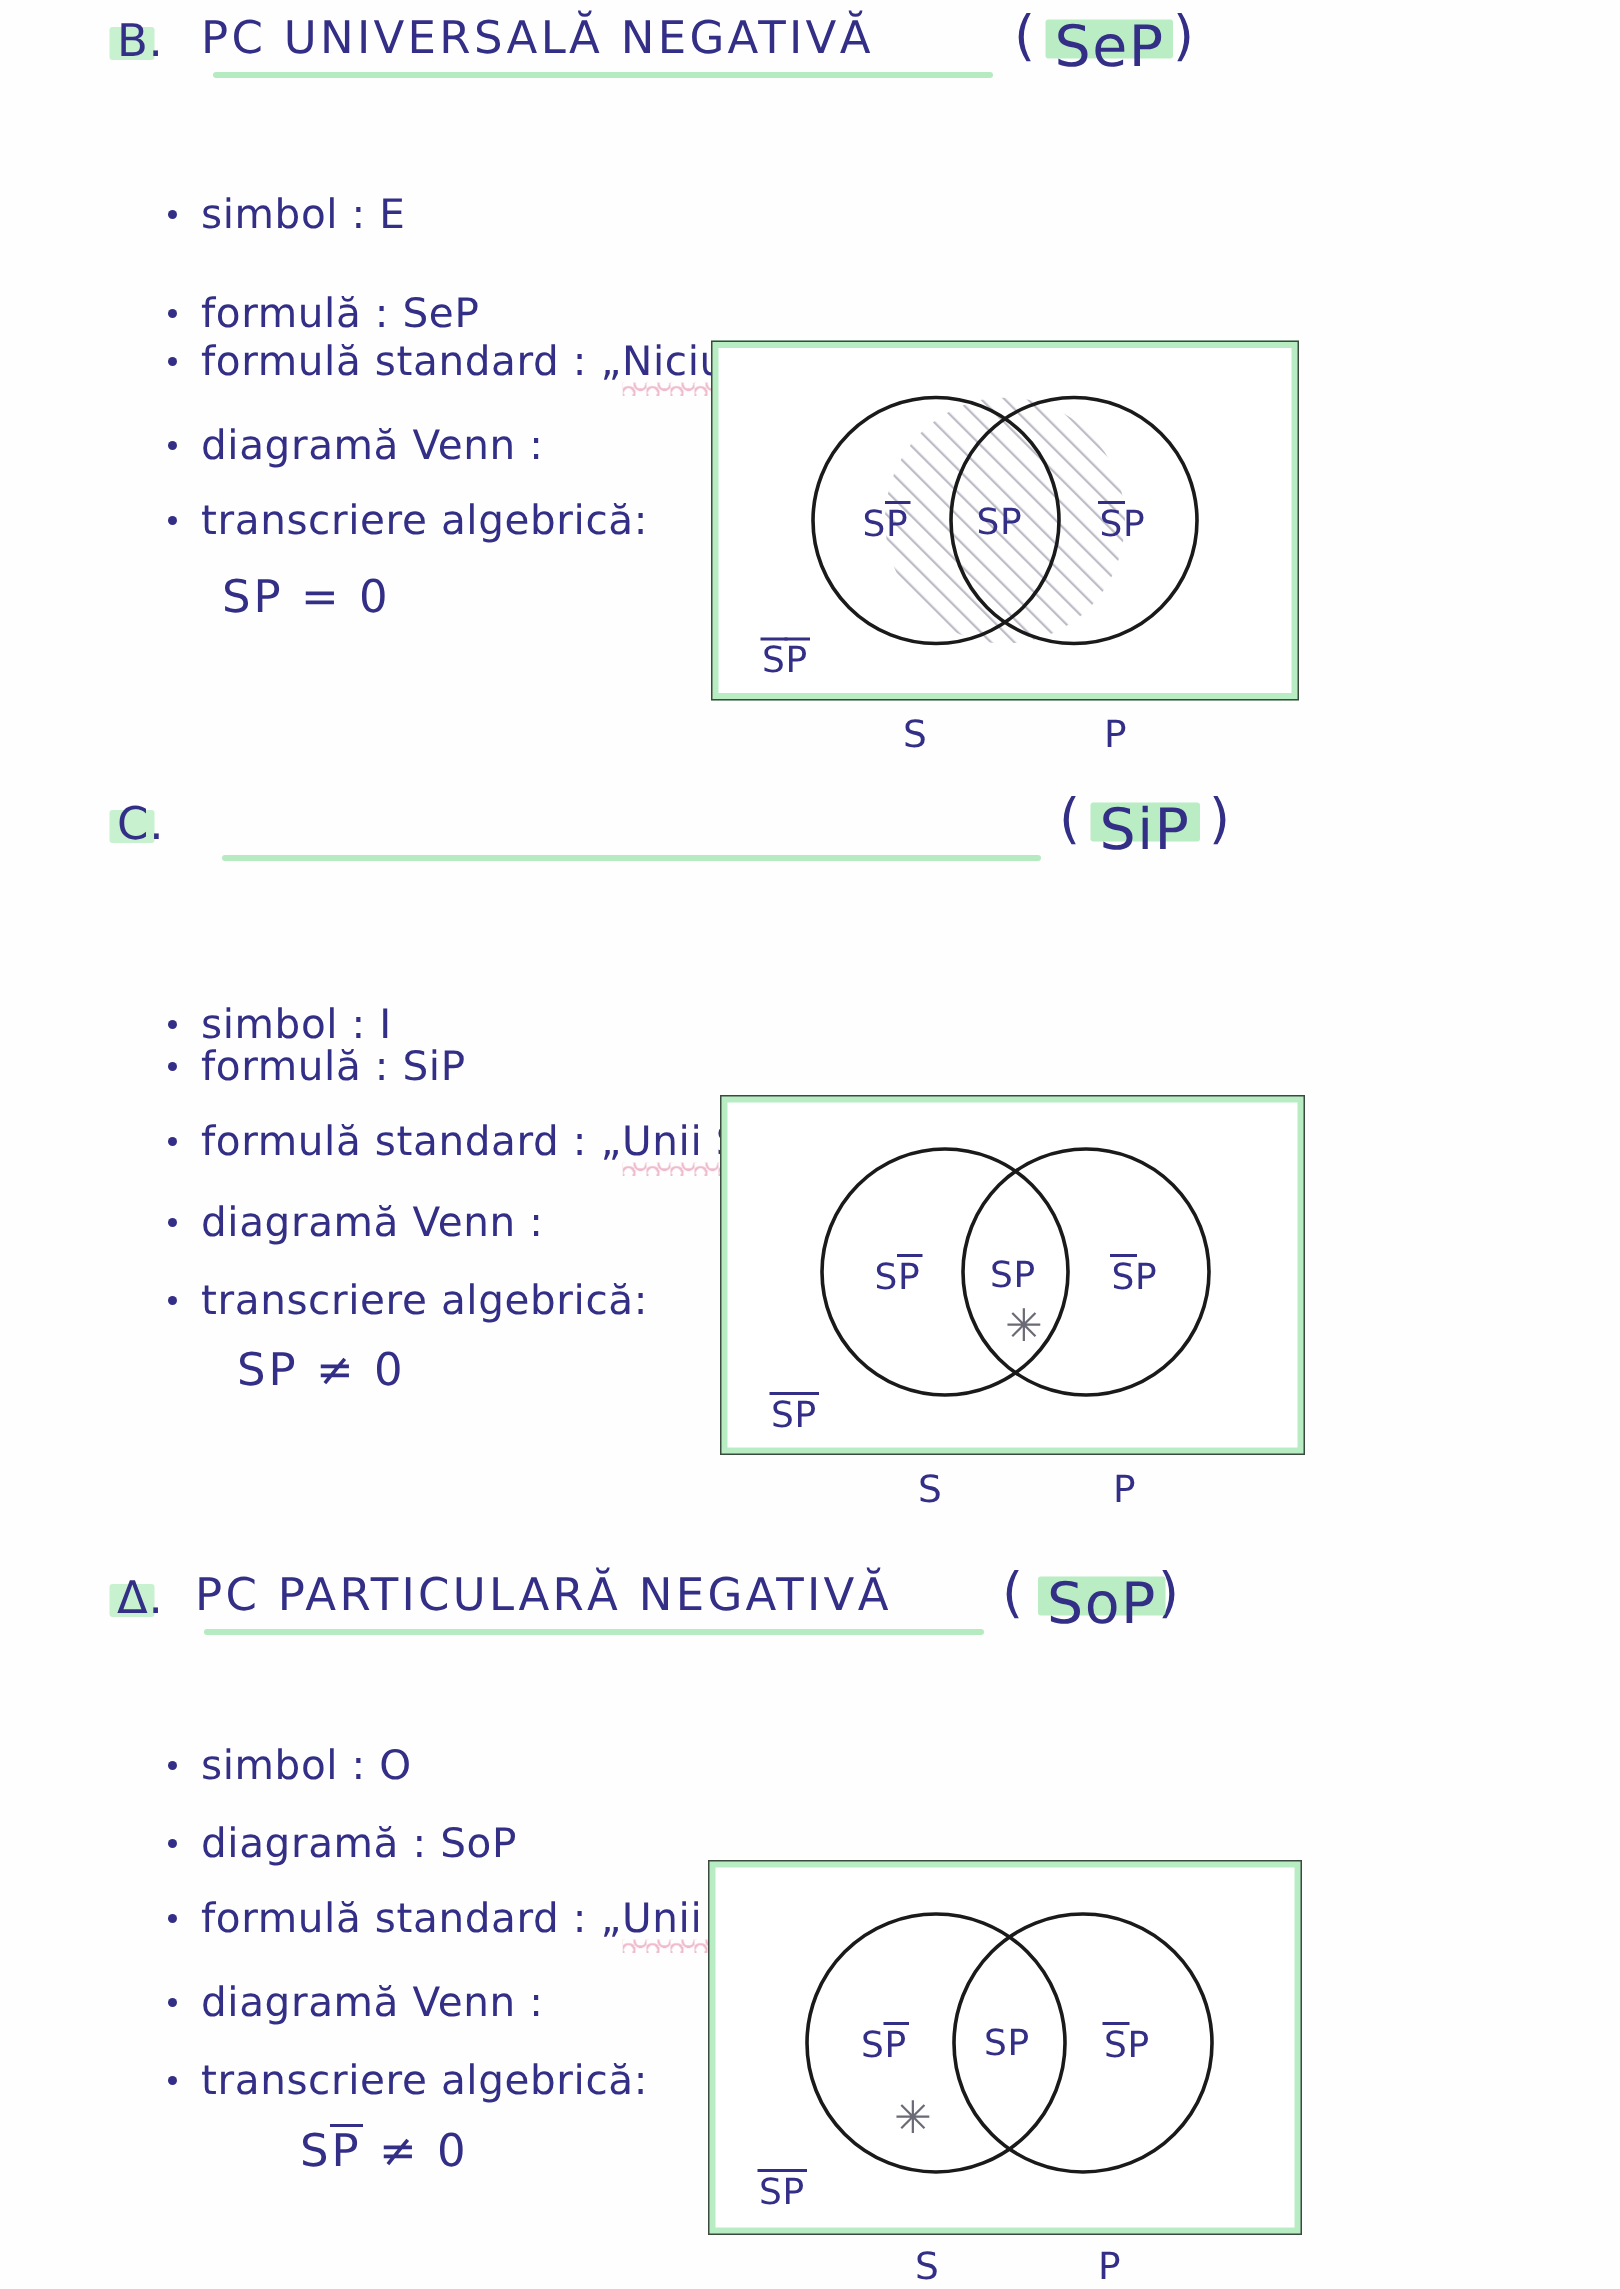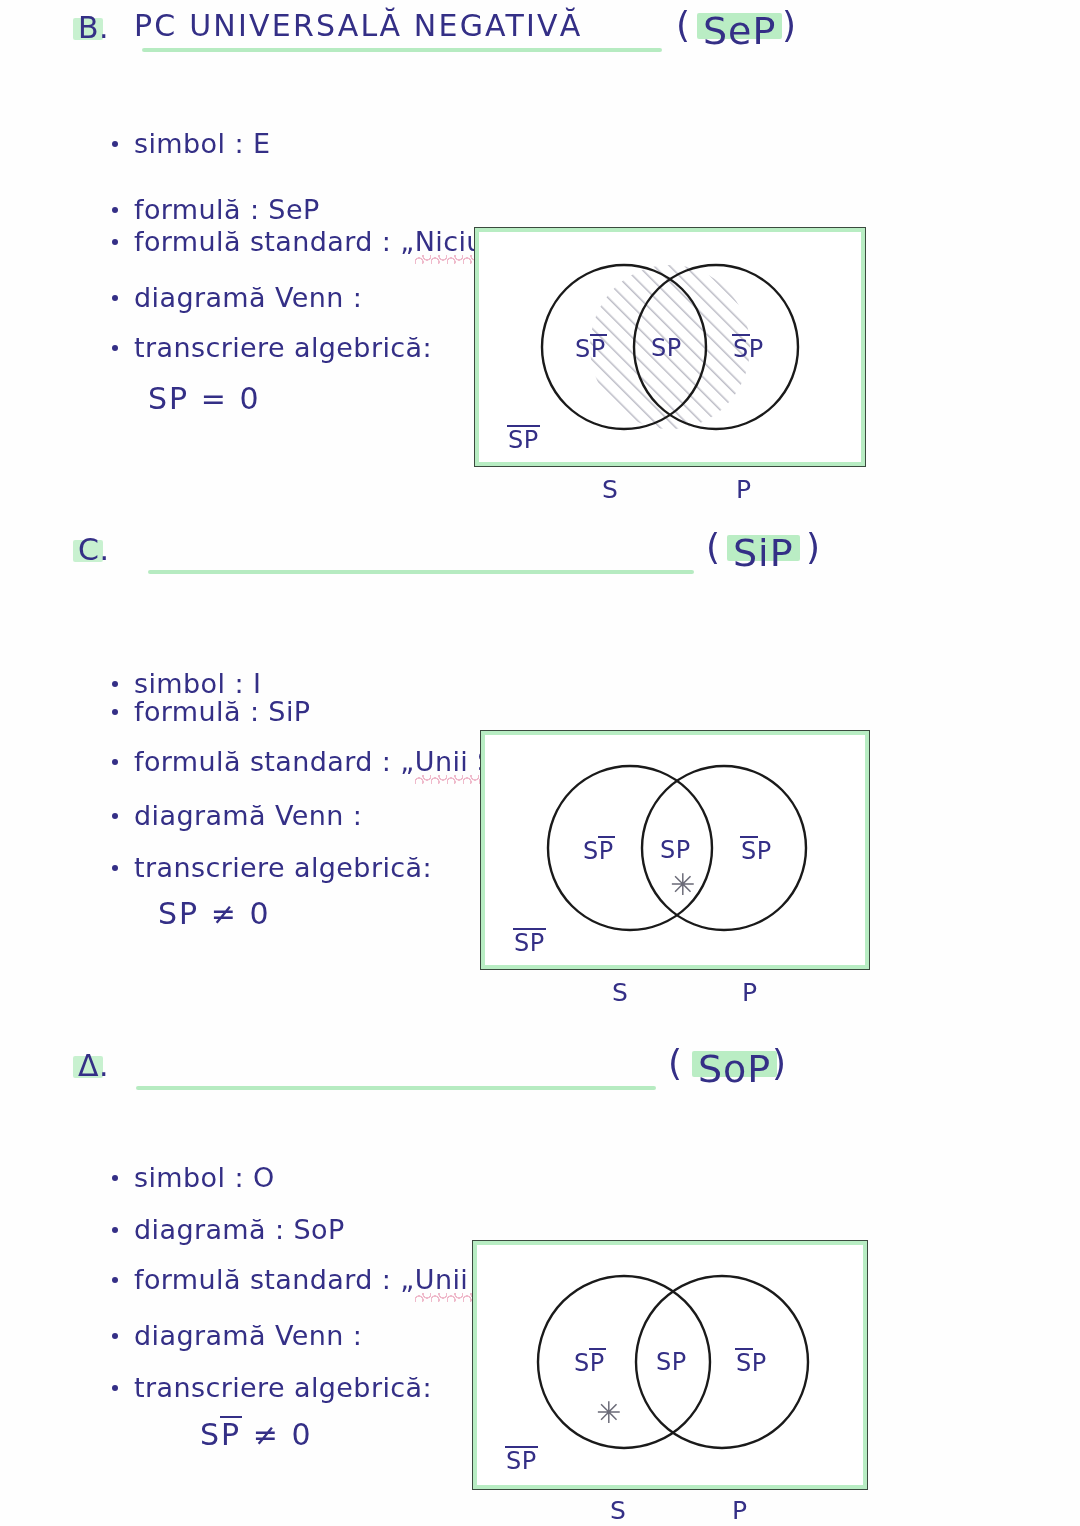--- a/index.html
+++ b/index.html
@@ -344,20 +344,21 @@
     </div>
   </div>
 
   <div class="section" style="top:1038px;">
 
     <div class="heading">
       <span class="hd-letter">
         <span class="hl-green"></span>
         <span>Δ.</span>
       </span>
+      <span class="hd-main" style="left:130px;">PC  PARTICULARĂ  NEGATIVĂ</span>
       <div class="hd-underline" style="left:136px; top:48px; width:520px;"></div>
       <span class="hd-paren" style="left:668px;">(</span>
       <span class="hd-code" style="left:698px;">
         <span class="hl-green"></span>
         <span>SoP</span>
       </span>
       <span class="hd-paren" style="left:772px;">)</span>
     </div>
 
     <div class="bullets">

